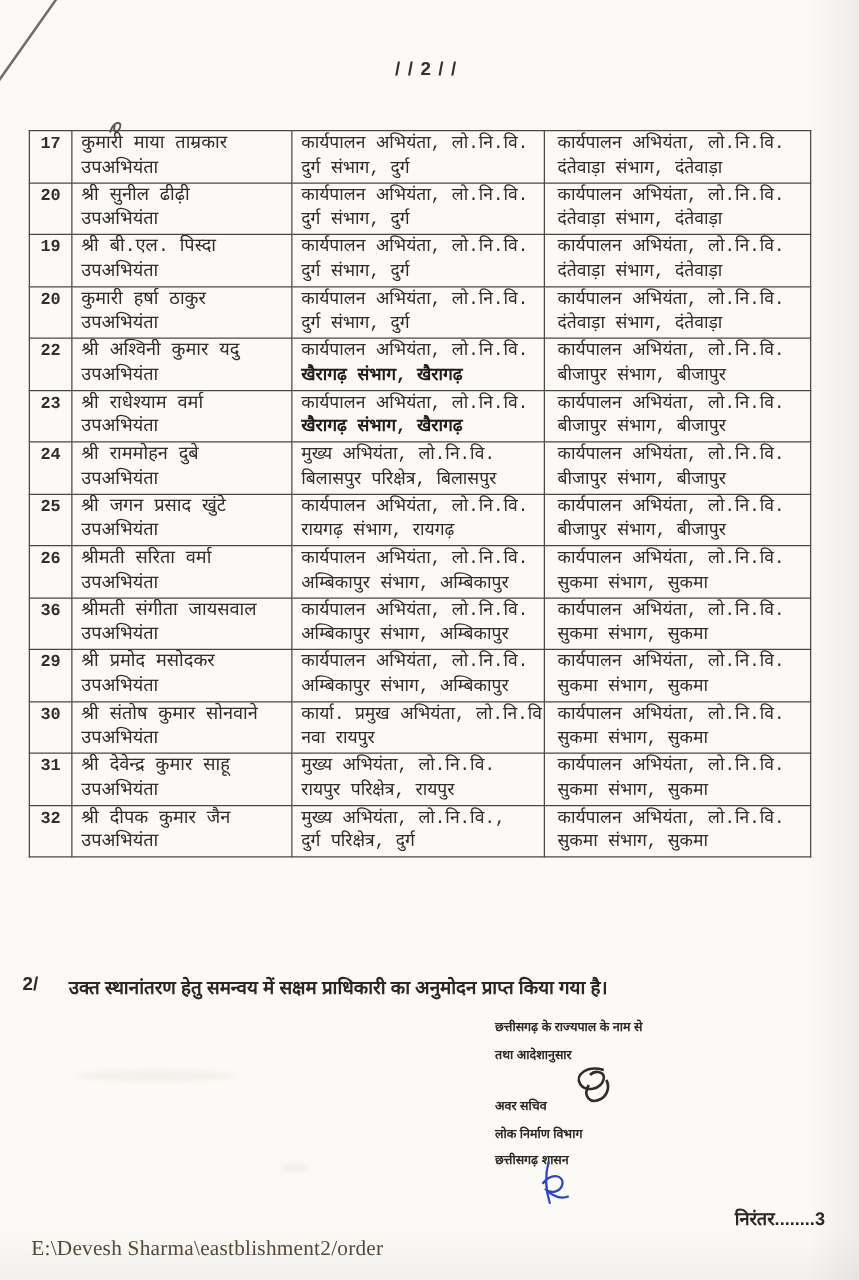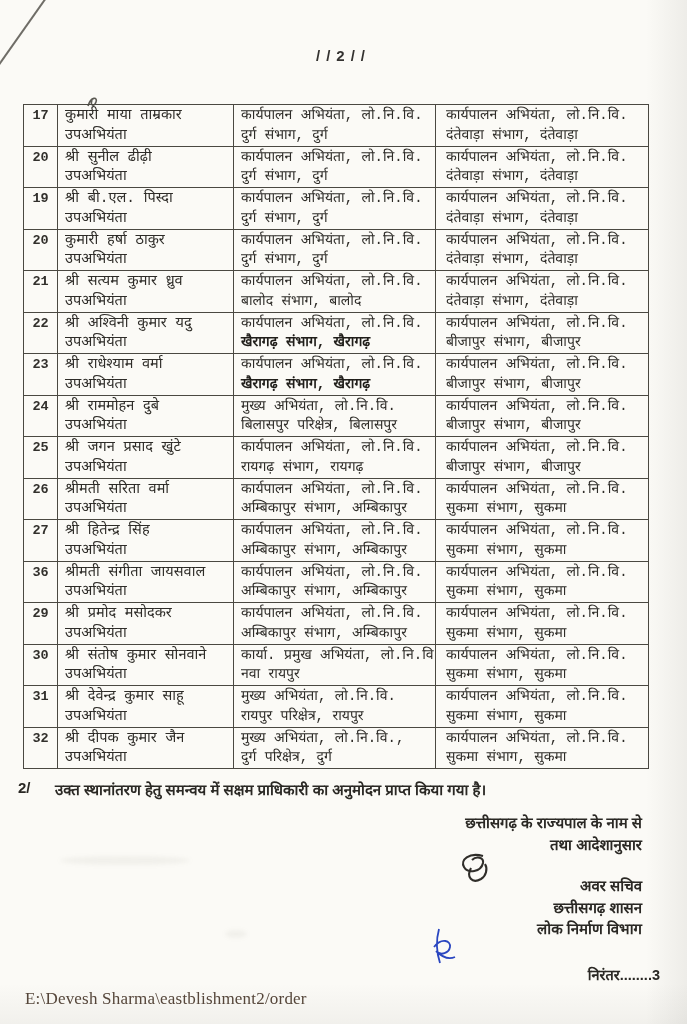--- a/index.html
+++ b/index.html
@@ -52,21 +52,21 @@
 
   .note{
     position:absolute;top:779px;left:18px;width:640px;
     font-size:15px;font-weight:600;color:#2a2824;
     display:flex;
   }
   .note .idx{width:37px;flex:none;}
 
   .sig-block{
     position:absolute;top:812px;left:396px;width:246px;
-    text-align:right;font-size:15px;line-height:21.5px;
+    text-align:left;font-size:10px;line-height:21.5px;
     font-weight:600;color:#2a2824;
   }
   .sig-gap{height:20px;}
   .signature-mark{position:absolute;left:455px;top:851px;}
   .initial-mark{position:absolute;left:430px;top:926px;}
 
   .continuation{
     position:absolute;top:964px;right:27px;
     font-size:14.5px;font-weight:700;color:#2a2824;
   }
@@ -156,35 +156,20 @@
           <td class="c-from">
             <div>कार्यपालन अभियंता, लो.नि.वि.</div>
             <div>दुर्ग संभाग, दुर्ग</div>
           </td>
           <td class="c-to">
             <div>कार्यपालन अभियंता, लो.नि.वि.</div>
             <div>दंतेवाड़ा संभाग, दंतेवाड़ा</div>
           </td>
         </tr>
         <tr>
-          <td class="c-no">21</td>
-          <td class="c-name">
-            <div>श्री सत्यम कुमार ध्रुव</div>
-            <div>उपअभियंता</div>
-          </td>
-          <td class="c-from">
-            <div>कार्यपालन अभियंता, लो.नि.वि.</div>
-            <div>बालोद संभाग, बालोद</div>
-          </td>
-          <td class="c-to">
-            <div>कार्यपालन अभियंता, लो.नि.वि.</div>
-            <div>दंतेवाड़ा संभाग, दंतेवाड़ा</div>
-          </td>
-        </tr>
-        <tr>
           <td class="c-no">22</td>
           <td class="c-name">
             <div>श्री अश्विनी कुमार यदु</div>
             <div>उपअभियंता</div>
           </td>
           <td class="c-from">
             <div>कार्यपालन अभियंता, लो.नि.वि.</div>
             <div class="bold">खैरागढ़ संभाग, खैरागढ़</div>
           </td>
           <td class="c-to">
@@ -234,35 +219,20 @@
           </td>
           <td class="c-to">
             <div>कार्यपालन अभियंता, लो.नि.वि.</div>
             <div>बीजापुर संभाग, बीजापुर</div>
           </td>
         </tr>
         <tr>
           <td class="c-no">26</td>
           <td class="c-name">
             <div>श्रीमती सरिता वर्मा</div>
-            <div>उपअभियंता</div>
-          </td>
-          <td class="c-from">
-            <div>कार्यपालन अभियंता, लो.नि.वि.</div>
-            <div>अम्बिकापुर संभाग, अम्बिकापुर</div>
-          </td>
-          <td class="c-to">
-            <div>कार्यपालन अभियंता, लो.नि.वि.</div>
-            <div>सुकमा संभाग, सुकमा</div>
-          </td>
-        </tr>
-        <tr>
-          <td class="c-no">27</td>
-          <td class="c-name">
-            <div>श्री हितेन्द्र सिंह</div>
             <div>उपअभियंता</div>
           </td>
           <td class="c-from">
             <div>कार्यपालन अभियंता, लो.नि.वि.</div>
             <div>अम्बिकापुर संभाग, अम्बिकापुर</div>
           </td>
           <td class="c-to">
             <div>कार्यपालन अभियंता, लो.नि.वि.</div>
             <div>सुकमा संभाग, सुकमा</div>
           </td>
@@ -348,22 +318,22 @@
   <div class="note">
     <span class="idx">2/</span>
     <span>उक्त स्थानांतरण हेतु समन्वय में सक्षम प्राधिकारी का अनुमोदन प्राप्त किया गया है।</span>
   </div>
 
   <div class="sig-block">
     <div>छत्तीसगढ़ के राज्यपाल के नाम से</div>
     <div>तथा आदेशानुसार</div>
     <div class="sig-gap"></div>
     <div>अवर सचिव</div>
+    <div>लोक निर्माण विभाग</div>
     <div>छत्तीसगढ़ शासन</div>
-    <div>लोक निर्माण विभाग</div>
   </div>
 
   <svg class="signature-mark" width="46" height="38">
     <path d="M28 5 C14 1 5 9 9 16 C13 23 26 21 28 12 C29 6 21 5 17 9 M16 17 C11 26 17 33 26 28 C31 25 33 18 30 13" fill="none" stroke="#2f2d29" stroke-width="2.1"></path>
   </svg>
 
   <svg class="initial-mark" width="28" height="40">
     <path d="M9 3 C6 14 6 25 10 37 M4 21 C12 11 21 15 20 21 C19 27 11 30 6 25 C11 30 18 34 25 31" fill="none" stroke="#2a46c0" stroke-width="1.8"></path>
   </svg>
 

